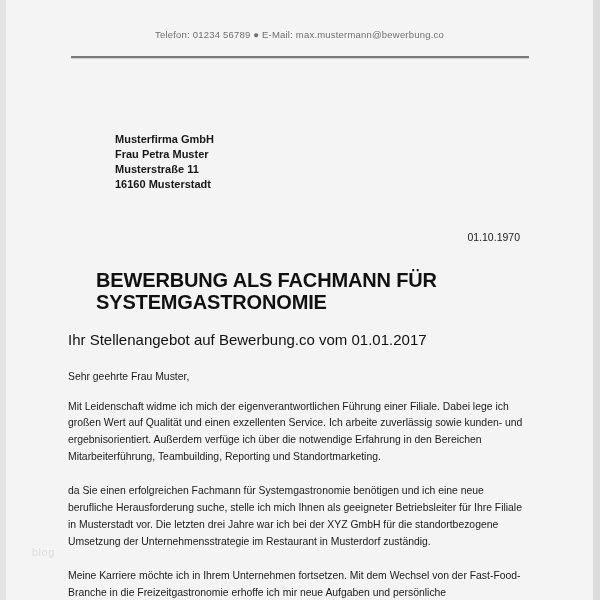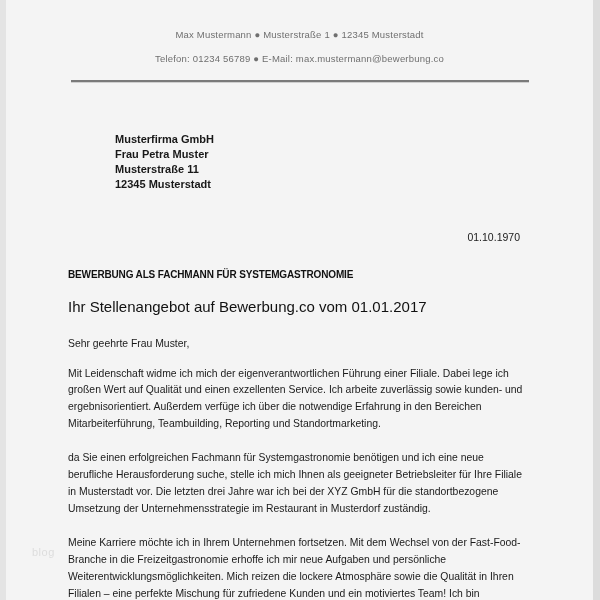--- a/index.html
+++ b/index.html
@@ -70,25 +70,26 @@
     text-align: right;
     padding-right: 11px;
     font-size: 10.5px;
     color: #202020;
   }
 
   .subject-block {
     margin-top: 26px;
   }
   .subject-title {
-    font-size: 10px;
+    font-size: 20px;
     font-weight: bold;
     color: #111111;
     letter-spacing: -0.15px;
     line-height: 1.1;
+    margin-left: 28px;
   }
   .subject-sub {
     margin-top: 18px;
     font-size: 15px;
     font-weight: normal;
     color: #111111;
     line-height: 1.15;
   }
 
   .salutation {
@@ -115,33 +116,32 @@
     letter-spacing: 0.5px;
     user-select: none;
   }
 </style>
 </head>
 <body>
 
 <div class="page">
 
   <div class="letterhead">
-    <div class="letterhead-line first">Max Mustermann ● Musterstraße 1 ● 12345 Musterstadt</div>
     <div class="letterhead-line">Telefon: 01234 56789 ● E-Mail: max.mustermann@bewerbung.co</div>
   </div>
 
   <div class="rule"></div>
 
   <div class="content">
 
     <div class="recipient">
       <div>Musterfirma GmbH</div>
       <div>Frau Petra Muster</div>
       <div>Musterstraße 11</div>
-      <div>12345 Musterstadt</div>
+      <div>16160 Musterstadt</div>
     </div>
 
     <div class="date">01.10.1970</div>
 
     <div class="subject-block">
       <div class="subject-title">BEWERBUNG ALS FACHMANN FÜR SYSTEMGASTRONOMIE</div>
       <div class="subject-sub">Ihr Stellenangebot auf Bewerbung.co vom 01.01.2017</div>
     </div>
 
     <div class="salutation">Sehr geehrte Frau Muster,</div>

